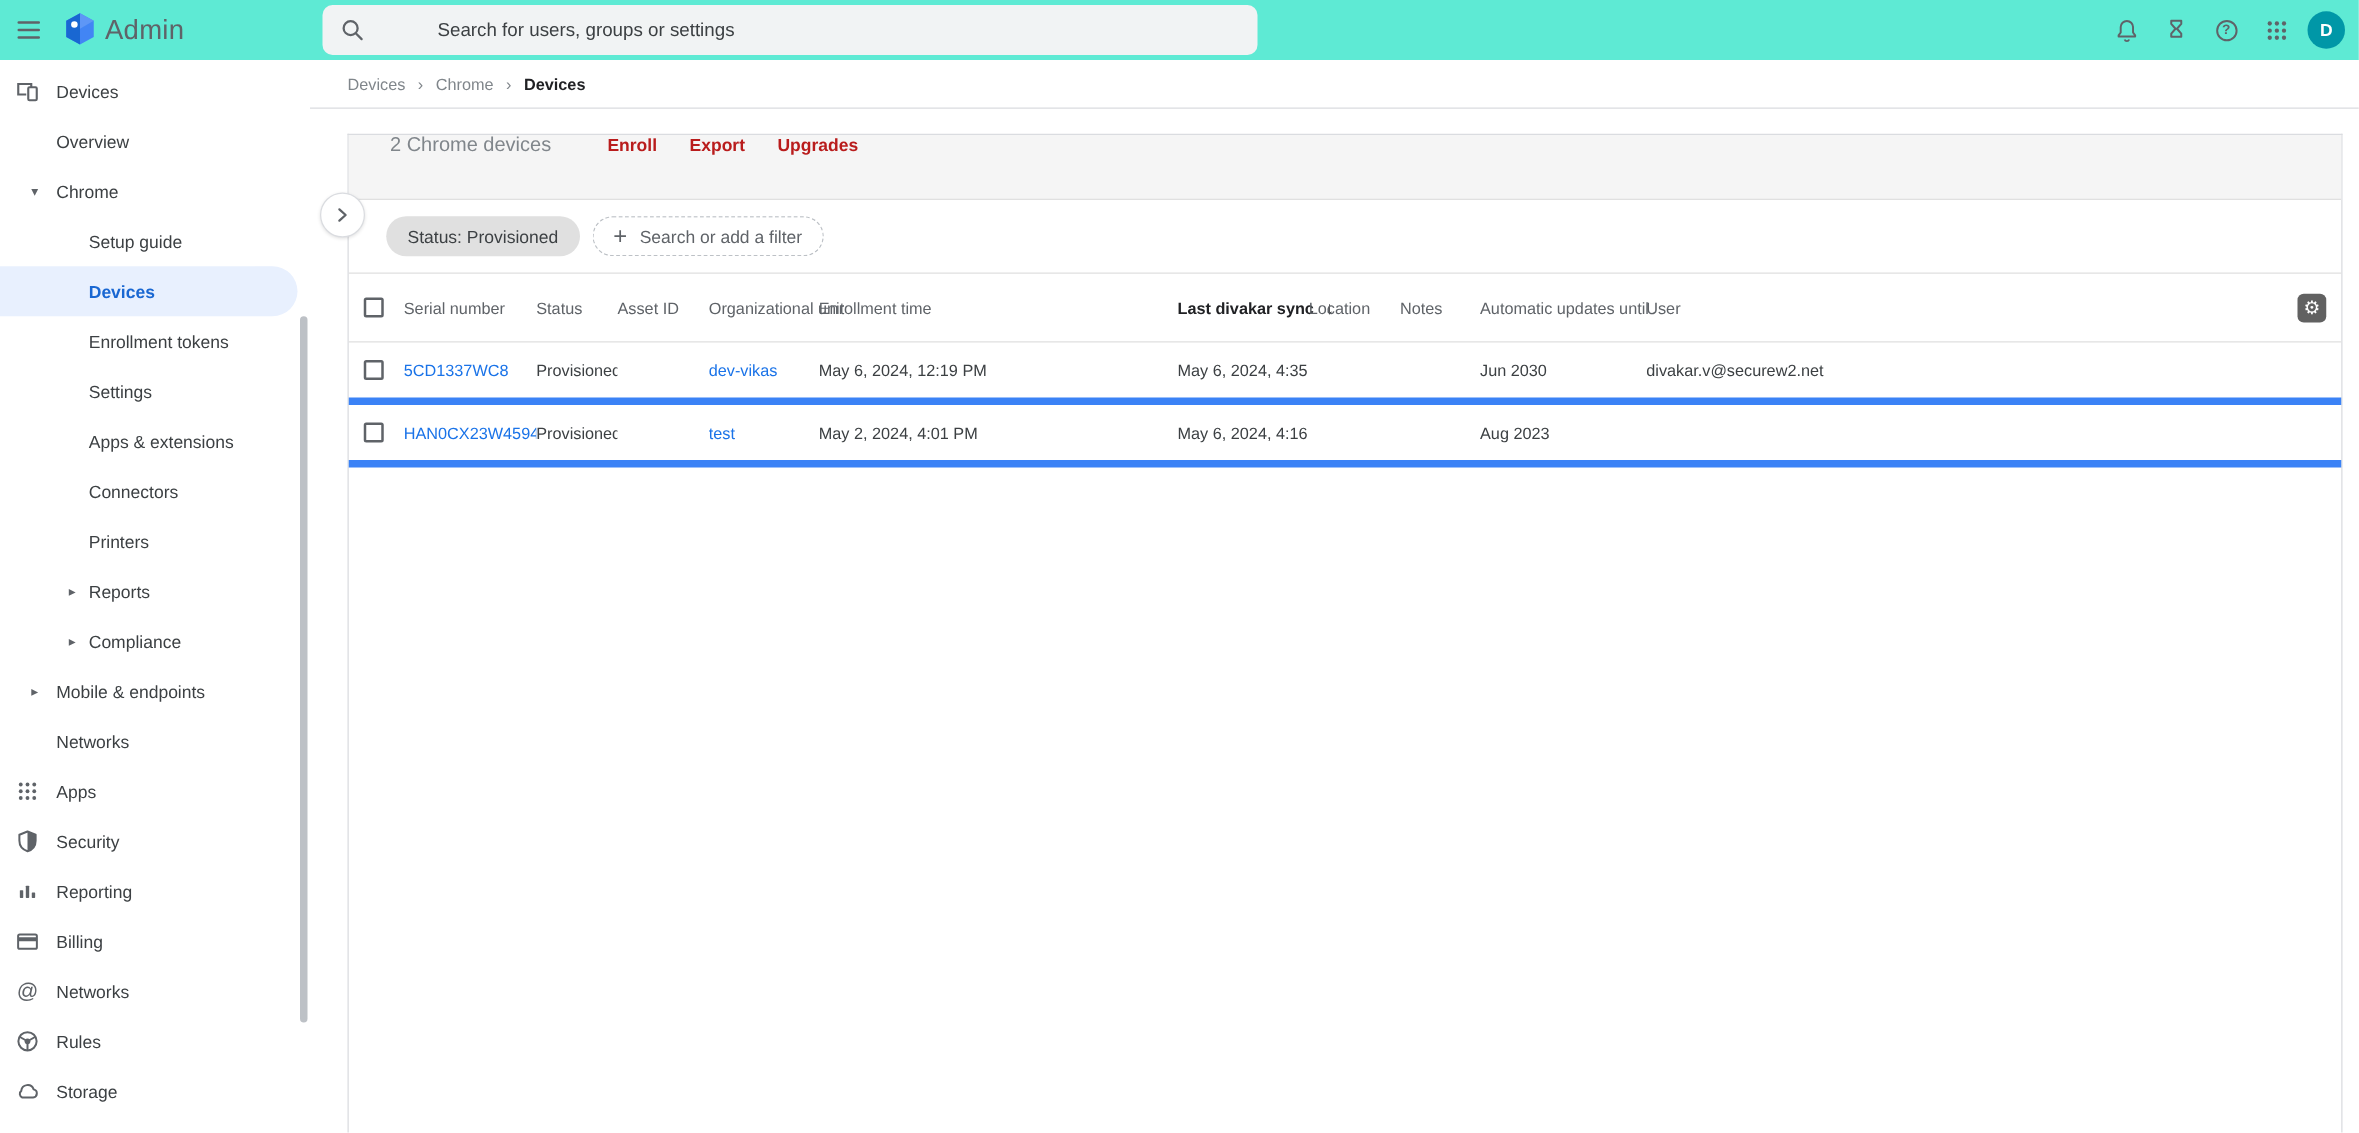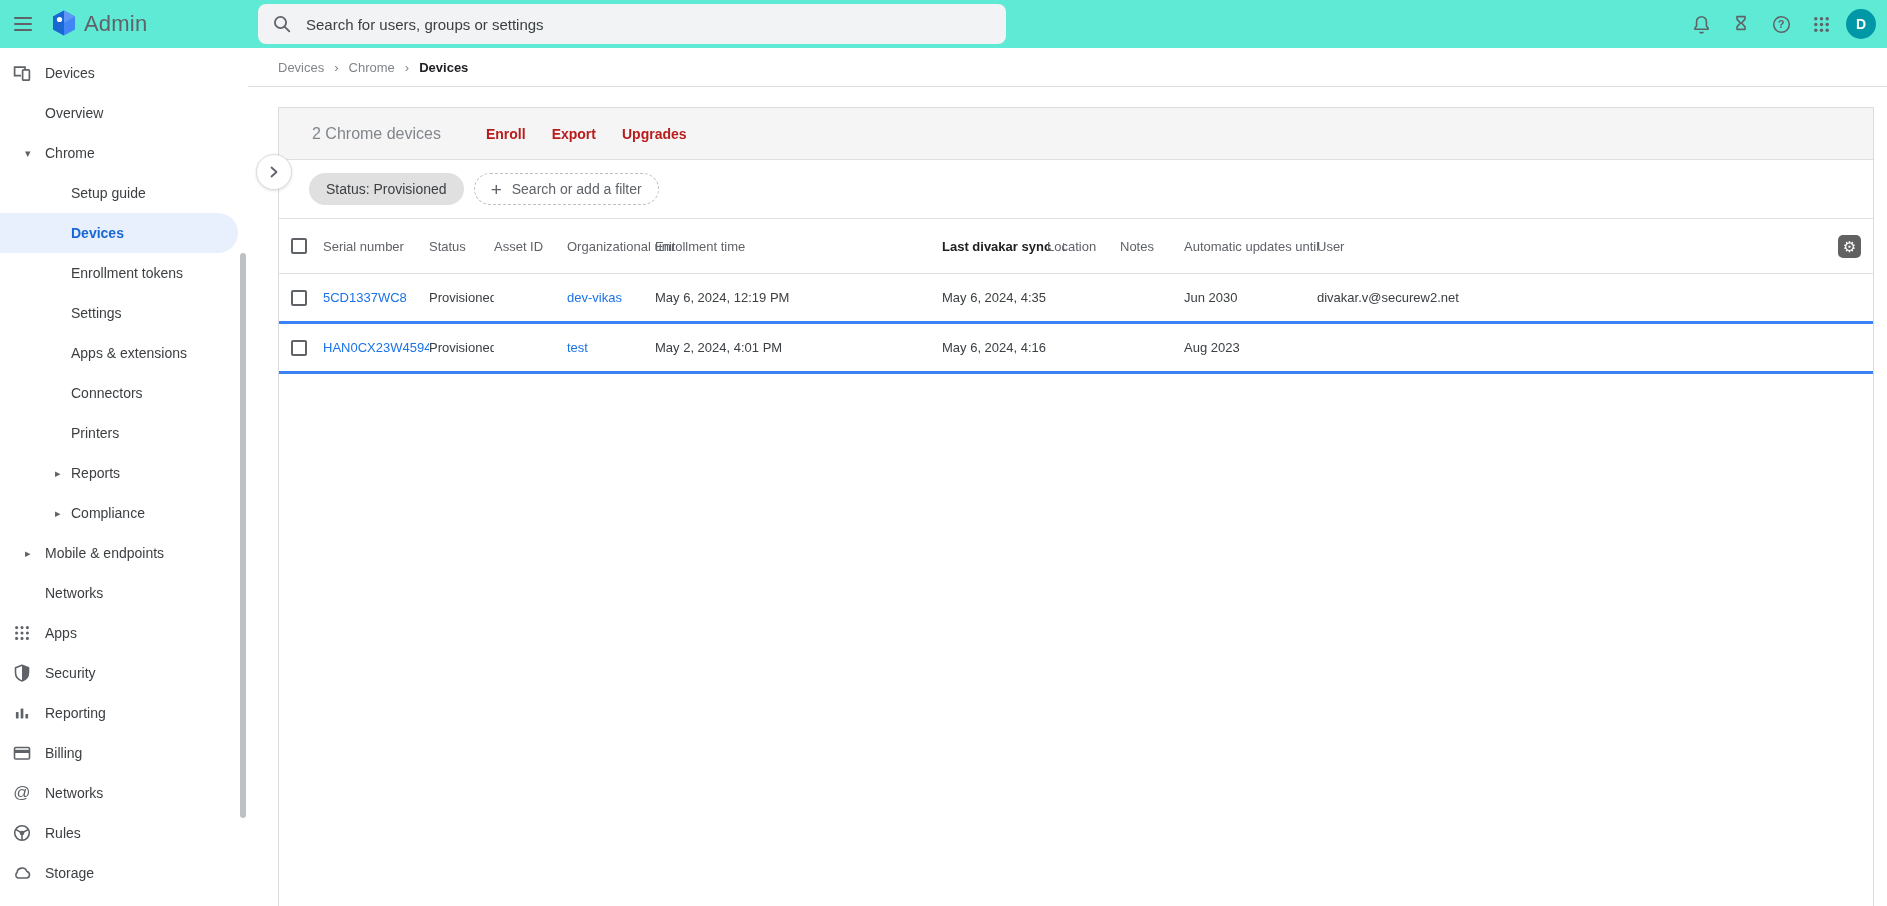--- a/index.html
+++ b/index.html
@@ -6,21 +6,21 @@
   html,body { width:1887px; height:906px; overflow:hidden; background:#fff;
     font-family:"Liberation Sans", sans-serif; }
 
   
   .topbar { position:absolute; left:0; top:0; width:1887px; height:48px; background:#5eead4; z-index:20; }
   .hamburger { position:absolute; left:14px; top:14px; width:24px; height:20px; cursor:pointer; }
   .hamburger span { display:block; width:18px; height:2px; background:#5f6368; margin:3px 0 4px 0; border-radius:1px; }
   .logo { position:absolute; left:50px; top:9px; width:28px; height:28px; }
   .logo-text { position:absolute; left:84px; top:11px; font-size:22px; color:#5f6368; letter-spacing:.2px; }
   .searchbar { position:absolute; left:258px; top:4px; width:748px; height:40px; background:#f1f3f4;
-    border-radius:8px; display:flex; align-items:center; padding-left:14px; }
+    border-radius:8px; display:flex; align-items:center; padding-left:14px;gap:44px; }
   .searchbar svg { flex:0 0 auto; }
   .searchbar input { border:none; outline:none; background:transparent; margin-left:14px; width:640px;
     font-size:15px; color:#202124; font-family:"Liberation Sans", sans-serif; }
   .searchbar input::placeholder { color:#3c4043; opacity:1; }
   .tb-icons { position:absolute; right:0; top:0; height:48px; display:flex; align-items:center; }
   .tb-icon { width:40px; height:40px; display:flex; align-items:center; justify-content:center; cursor:pointer; }
   .tb-icon.help-wrap { position:relative; }
   .help-q { position:absolute; font-size:11px; font-weight:bold; color:#5f6368; }
   .avatar { width:30px; height:30px; border-radius:50%; background:#0097a7; color:#fff; font-size:14px;
     font-weight:bold; display:flex; align-items:center; justify-content:center; margin:0 11px 0 5px; cursor:pointer; }
@@ -47,38 +47,38 @@
   .content { position:absolute; left:248px; top:48px; right:0; bottom:0; }
   .crumbs { height:39px; display:flex; align-items:center; padding-left:30px; border-bottom:1px solid #dadce0;
     font-size:13px; }
   .crumb { color:#80868b; cursor:pointer; }
   .crumb.current { color:#202124; font-weight:bold; cursor:default; }
   .crumb-sep { color:#80868b; margin:0 10px; font-size:13px; }
 
   .card { position:absolute; left:30px; top:59px; width:1596px; height:799px;
     border:1px solid #dadce0; border-bottom:none; background:#fff; }
   .card-head { height:52px; background:#f5f5f5; border-bottom:1px solid #e0e0e0; display:flex;
-    align-items:center; padding-left:33px; }
+    padding-left:33px; }
   .card-title { font-size:16px; color:#80868b; margin-right:45px; }
   .head-link { font-size:14px; color:#b91c1c; font-weight:bold; margin-right:26px; cursor:pointer; }
 
   .filter-row { height:59px; display:flex; align-items:center; padding-left:30px; border-bottom:1px solid #e0e0e0; }
   .chip { height:32px; background:#e0e0e0; border-radius:16px; display:flex; align-items:center;
     padding:0 17px; font-size:14px; color:#3c4043; cursor:pointer; }
   .add-filter { height:32px; border:1px dashed #bdc1c6; border-radius:16px; display:flex; align-items:center;
     padding:0 16px; font-size:14px; color:#5f6368; margin-left:10px; cursor:pointer; }
   .add-filter .plus { font-size:19px; color:#5f6368; margin-right:10px; font-weight:normal; line-height:1; }
 
   .tgrid { display:grid; grid-template-columns:44px 106px 65px 73px 88px 287px 105px 73px 64px 133px 1fr;
     align-items:center; }
   .thead { height:55px; border-bottom:1px solid #e0e0e0; position:relative; }
   .th { font-size:13px; color:#5f6368; cursor:pointer; white-space:nowrap; }
   .th.sorted { color:#202124; font-weight:bold; }
   .sort-arrow { font-size:14px; margin-left:9px; color:#202124; }
-  .trow { height:50px; border-bottom:3px solid #3b82f6; }
+  .trow { height:50px; border-bottom:6px solid #3b82f6; }
   .td { font-size:13px; color:#3c4043; white-space:nowrap; overflow:hidden; }
   .td.link { color:#1a73e8; cursor:pointer; }
   .cb-cell { padding-left:12px; }
   .checkbox { display:block; width:16px; height:16px; border:2px solid #5f6368; border-radius:2px;
     background:#fff; cursor:pointer; }
   .gear-btn { position:absolute; right:12px; top:16px; width:23px; height:23px; background:#616161;
     border-radius:5px; color:#fff; display:flex; align-items:center; justify-content:center;
     font-size:15px; cursor:pointer; line-height:1; }
 
   .expand-btn { position:absolute; left:8px; top:106px; width:36px; height:36px; border-radius:50%;

